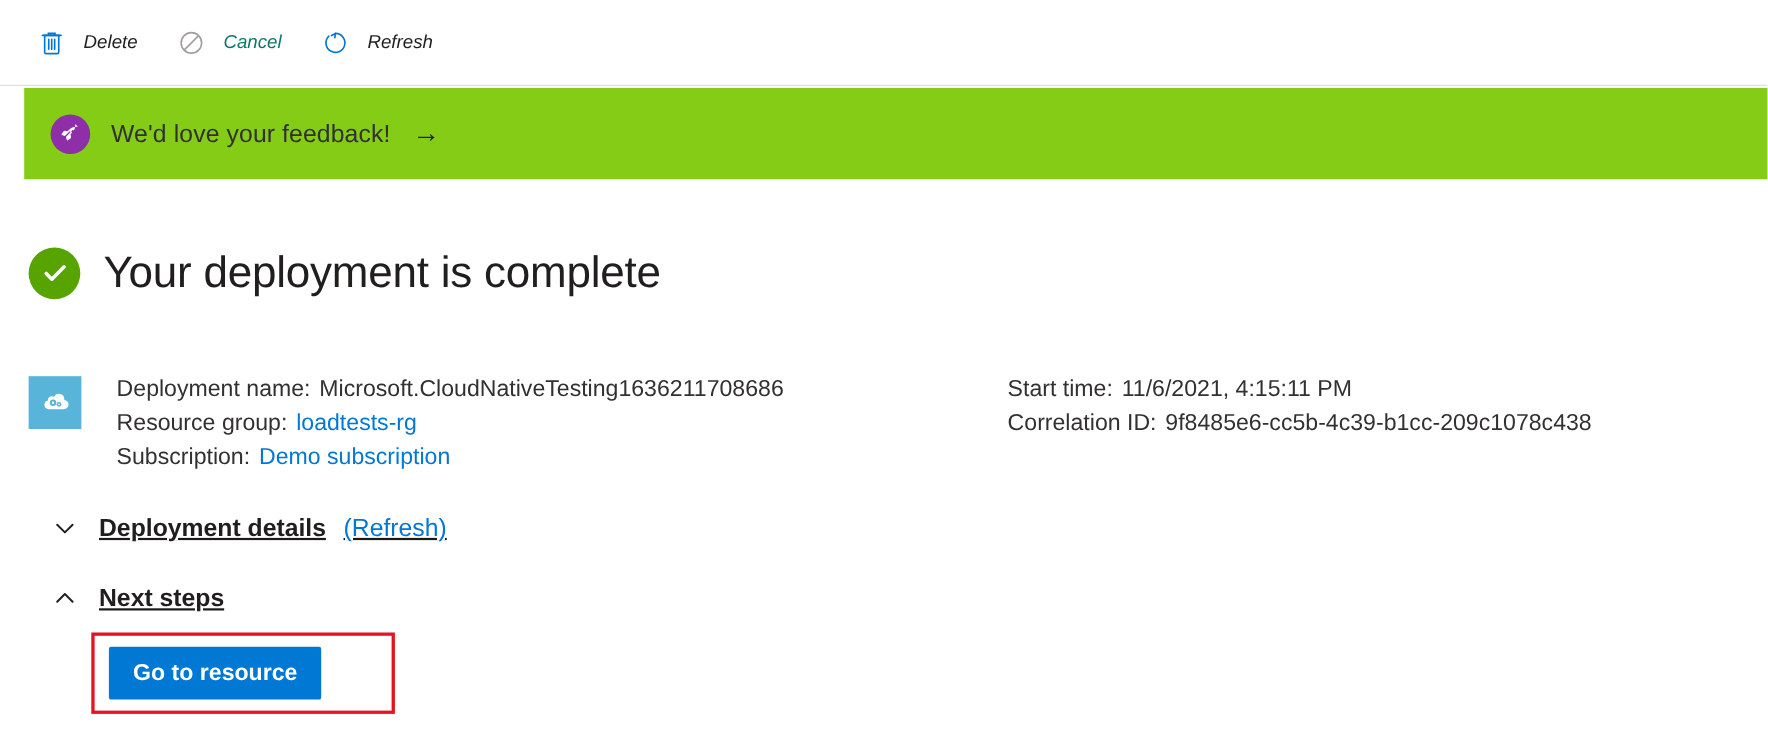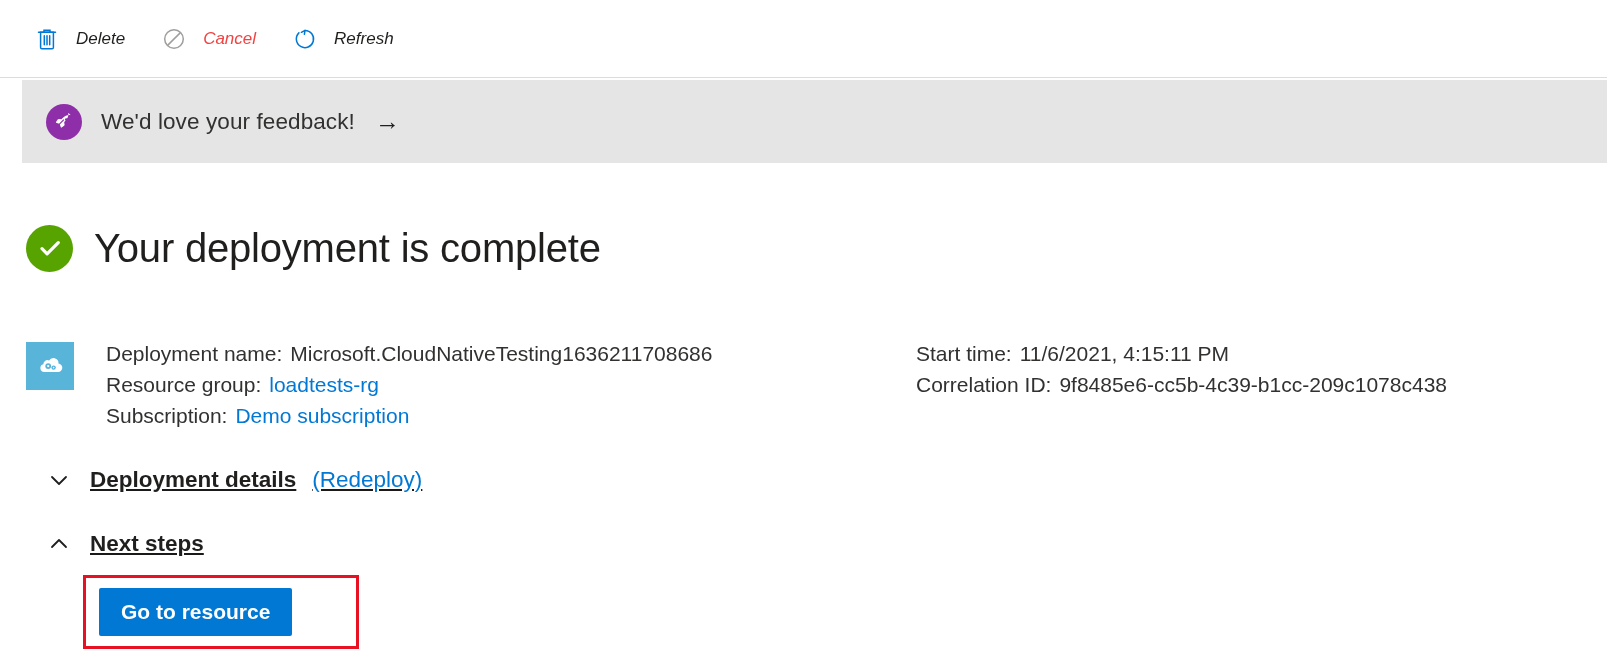--- a/index.html
+++ b/index.html
@@ -33,31 +33,31 @@
     margin-right: 14px;
     cursor: pointer;
     background: none;
     border: none;
     font-family: "Liberation Sans", sans-serif;
     font-size: 17px;
     color: #201f1e;
     white-space: nowrap;
     font-style: italic;
   }
-  .tb-btn.disabled { color: #ef4444; cursor: default; }
+  .tb-btn.disabled { color: #0f766e; cursor: default; }
   .tb-icon { width: 30px; height: 30px; display: block; flex: 0 0 30px; }
 
   
   .feedback-banner {
     position: absolute;
     left: 22px;
     right: 0;
     top: 80px;
     height: 83px;
-    background: #e5e5e5;
+    background: #84cc16;
     display: flex;
     align-items: center;
     padding-left: 24px;
   }
   .rocket-badge {
     width: 36px;
     height: 36px;
     border-radius: 50%;
     background: #8e2ea8;
     display: flex;
@@ -314,21 +314,21 @@
     </div>
   </div>
 
   <div class="section-row">
     <span class="chev">
       <svg viewBox="0 0 30 30" fill="none" xmlns="http://www.w3.org/2000/svg">
         <path d="m8 12 7 7 7-7" stroke="#201f1e" stroke-width="1.8" stroke-linecap="round" stroke-linejoin="round"></path>
       </svg>
     </span>
     <span class="section-title">Deployment details</span>
-    <a class="section-link">(Redeploy)</a>
+    <a class="section-link">(Refresh)</a>
   </div>
 
   <div class="section-row">
     <span class="chev">
       <svg viewBox="0 0 30 30" fill="none" xmlns="http://www.w3.org/2000/svg">
         <path d="m8 18 7-7 7 7" stroke="#201f1e" stroke-width="1.8" stroke-linecap="round" stroke-linejoin="round"></path>
       </svg>
     </span>
     <span class="section-title">Next steps</span>
   </div>

